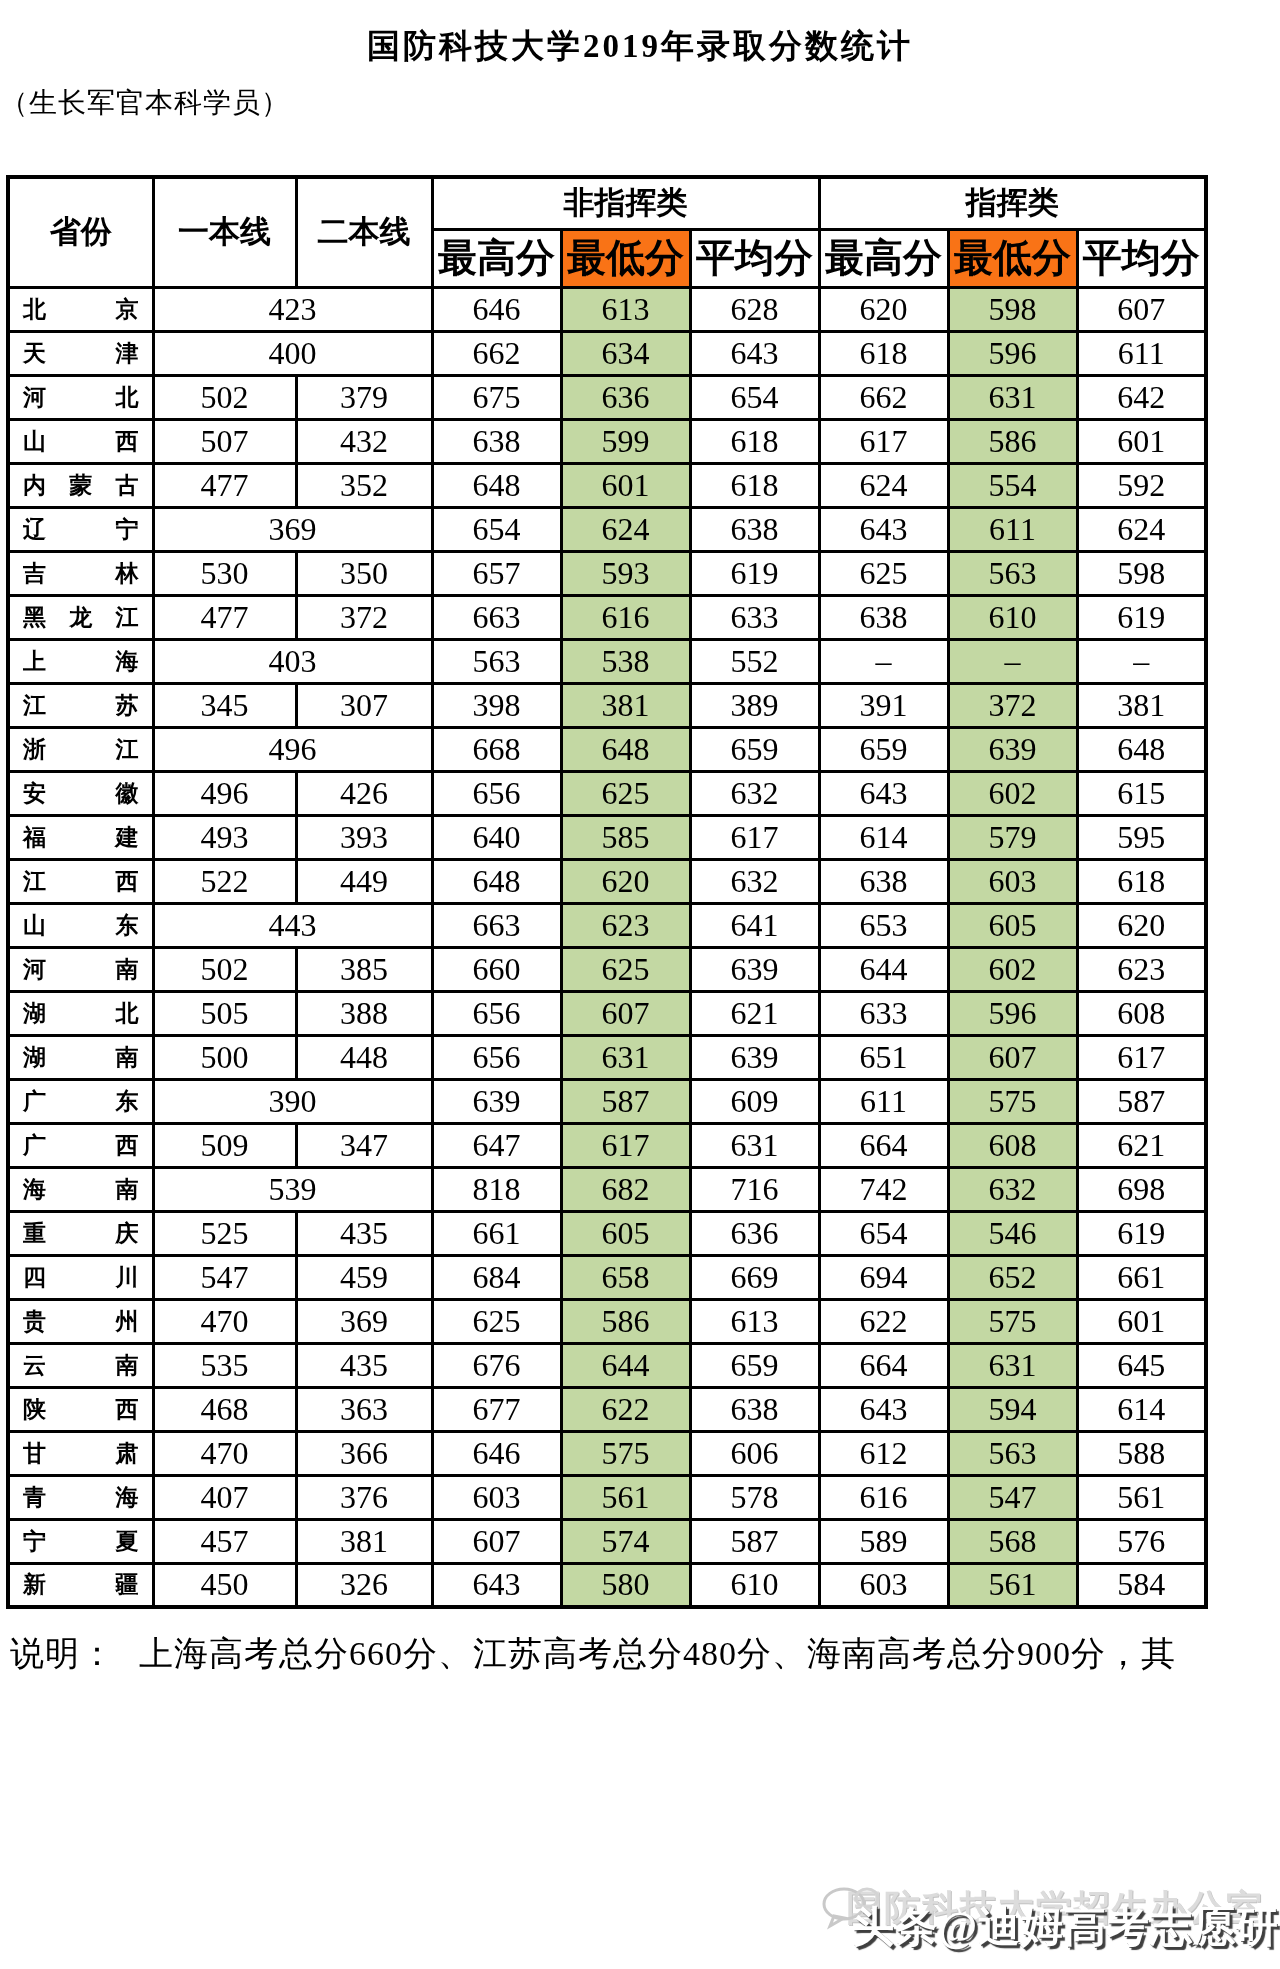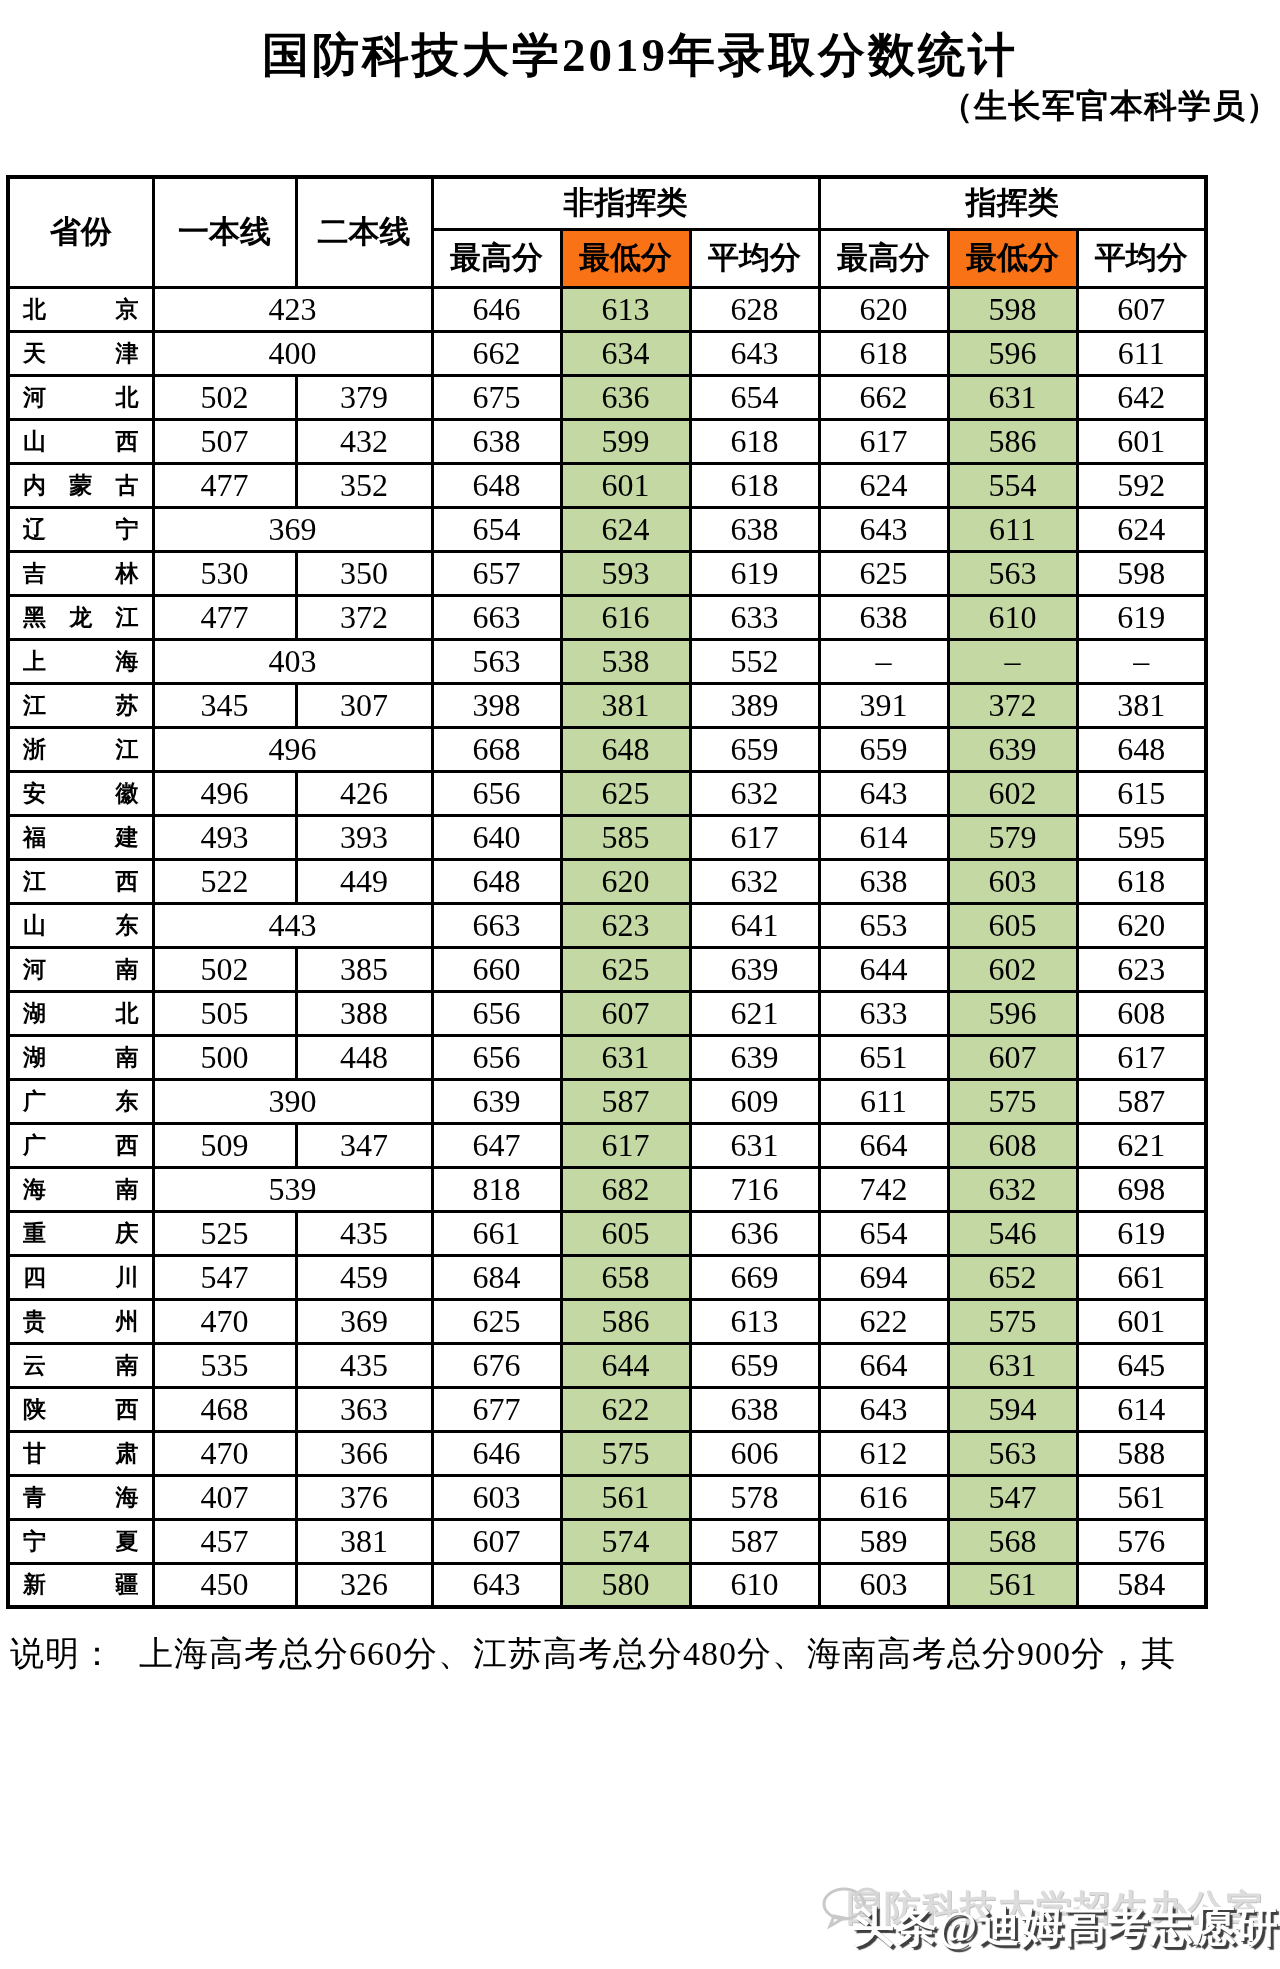--- a/index.html
+++ b/index.html
@@ -9,44 +9,44 @@
     background: #ffffff;
     position: relative;
     font-family: "Liberation Serif", "DejaVu Serif", serif;
     color: #000;
     overflow: hidden;
   }
 
   .title {
     position: absolute; top: 24px; left: 0; width: 100%;
     text-align: center;
-    font-size: 47px; font-weight: bold; letter-spacing: 3px;
+    font-size: 33px; font-weight: bold; letter-spacing: 3px;
   }
   .subtitle {
     position: absolute; top: 84px; left: 0; width: 100%;
-    text-align: right;
-    font-size: 33px; font-weight: bold; letter-spacing: 1px;
+    text-align: left;
+    font-size: 28px; font-weight: normal; letter-spacing: 1px;
   }
 
   table.scores {
     position: absolute; left: 6px; top: 175px;
     width: 1202px;
     border-collapse: collapse;
     table-layout: fixed;
     border: 4px solid #000;
   }
   .scores th, .scores td {
     border: 3px solid #000;
     text-align: center;
     vertical-align: middle;
     padding: 0;
     overflow: hidden;
   }
   .scores thead tr.group-row th { height: 52px; font-size: 31px; font-weight: bold; }
-  .scores thead tr.sub-row th   { height: 58px; font-size: 31px; font-weight: bold; }
+  .scores thead tr.sub-row th   { height: 58px; font-size: 39px; font-weight: bold; }
   .scores tbody td { height: 44px; font-size: 32px; font-weight: normal; }
   .scores td.prov {
     font-weight: bold;
     font-size: 23px;
     padding: 0 13px;
     text-align: justify;
     text-align-last: justify;
   }
   .grn   { background: #c3d8a3; }
   .grn-h { background: #f97316; }

